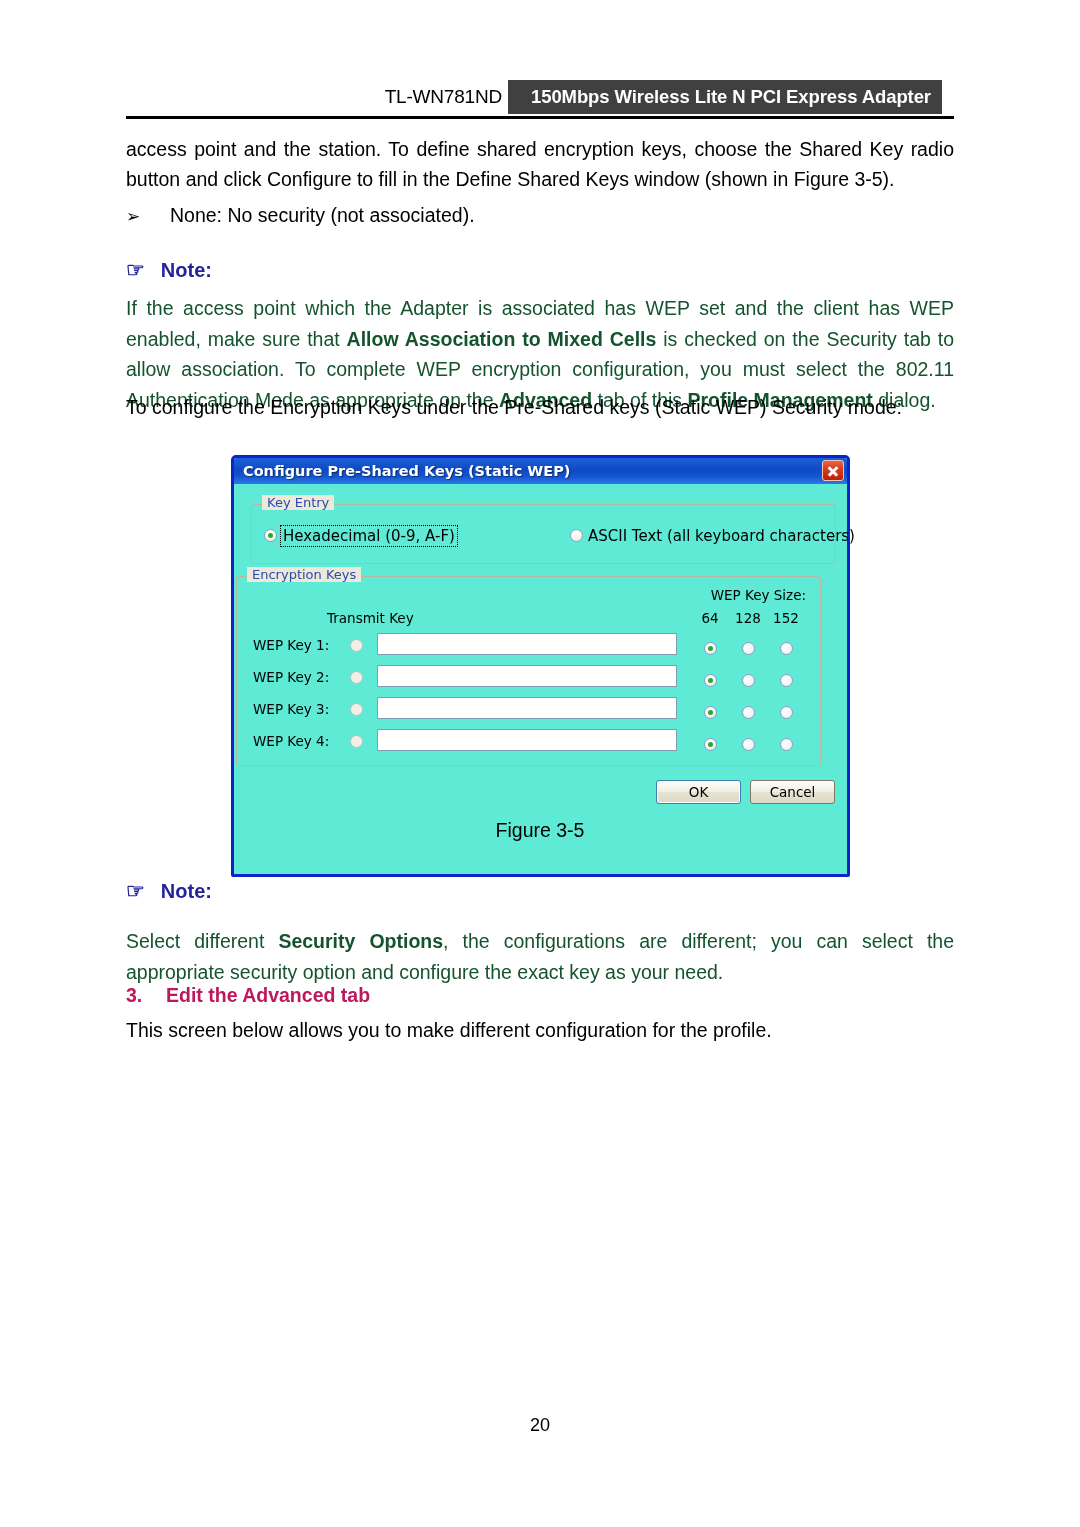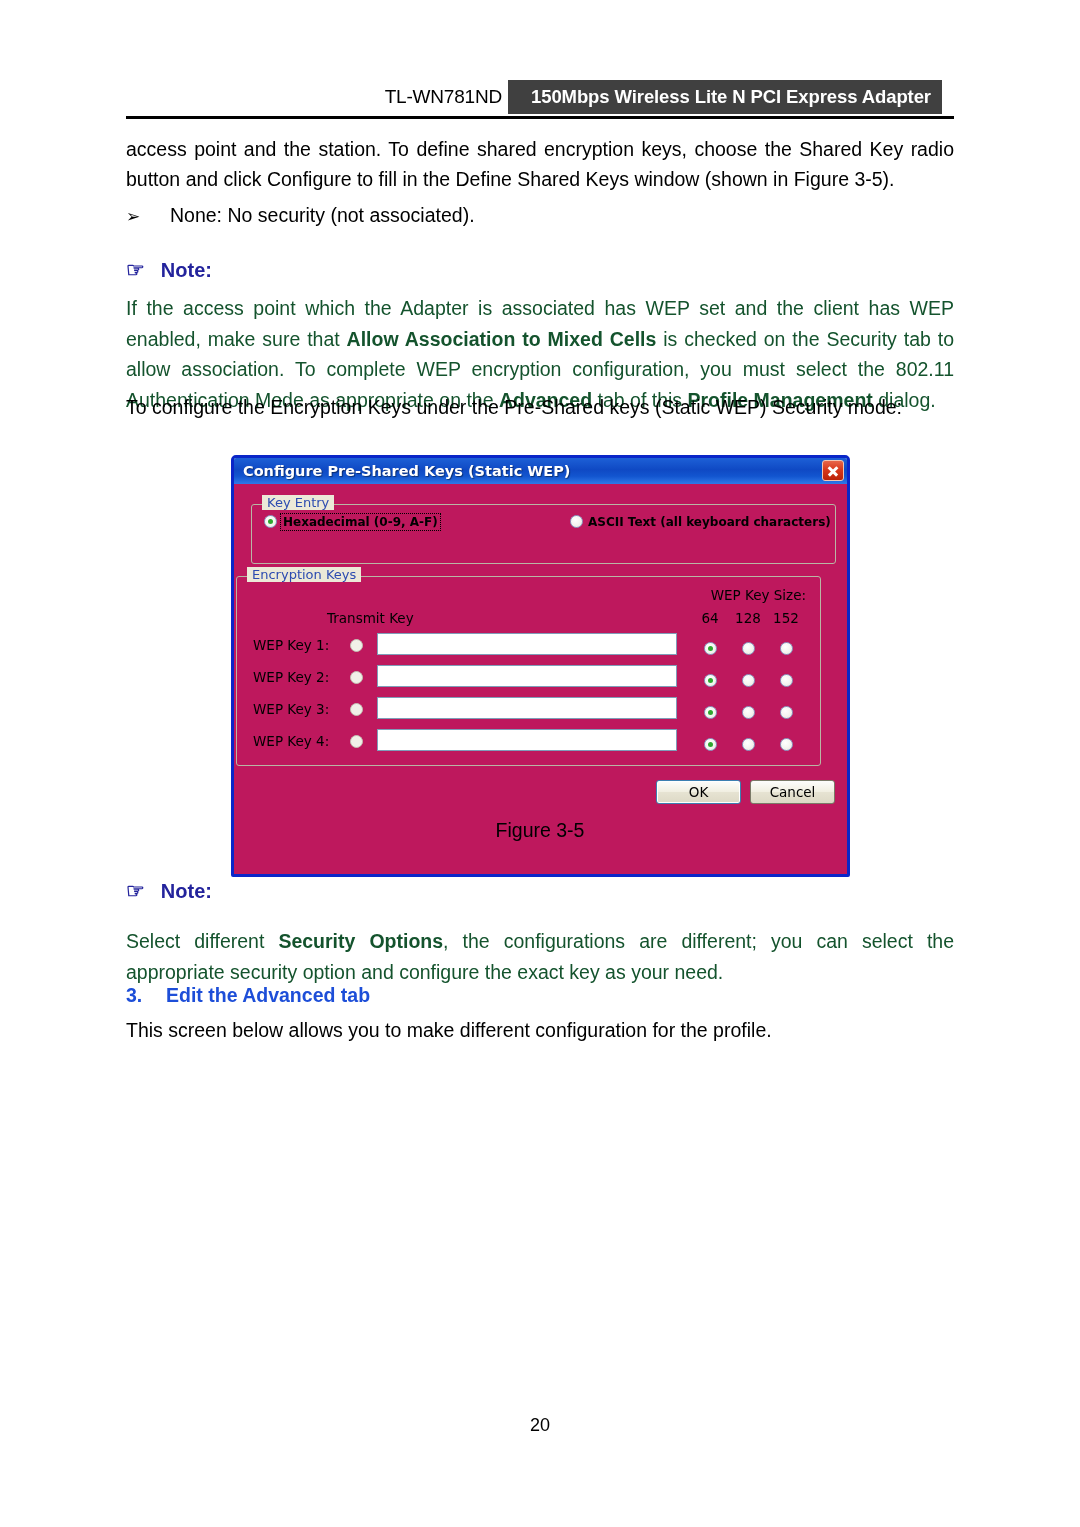--- a/index.html
+++ b/index.html
@@ -137,21 +137,21 @@
   .note-body .b { font-weight: bold; }
 
   
   .section-heading {
     position: absolute;
     left: 126px;
     top: 984px;
     width: 828px;
     font-size: 19.5px;
     font-weight: bold;
-    color: #1d4ed8;
+    color: #be185d;
   }
   .section-heading .num { display: inline-block; width: 40px; }
 
   
   .figure-caption {
     position: absolute;
     left: 126px;
     top: 819px;
     width: 828px;
     text-align: center;
@@ -227,21 +227,21 @@
   }
   .close-btn::before { transform: rotate(45deg); }
   .close-btn::after  { transform: rotate(-45deg); }
 
   .dlg-client {
     position: absolute;
     left: 0;
     top: 26px;
     right: 0;
     bottom: 0;
-    background: #be185d;
+    background: #5eead4;
   }
 
   
   .groupbox {
     position: absolute;
     border: 1px solid #b9b7a4;
     border-radius: 3px;
     box-sizing: border-box;
   }
   .groupbox > .gb-title {
@@ -290,25 +290,24 @@
     background: #2fa62f;
   }
   .radio.dim {
     border-color: #c3c2b4;
     background: #f1f0e8;
     cursor: pointer;
   }
 
   .ke-opt {
     position: absolute;
-    top: 9px;
-    font-size: 12px;
-    color: #000;
-    white-space: nowrap;
-    font-weight: bold;
+    top: 21px;
+    font-size: 15px;
+    color: #000;
+    white-space: nowrap;
   }
   .ke-opt-hex  { left: 12px; }
   .ke-opt-ascii{ left: 318px; }
   .ke-opt .lbl { margin-left: 5px; vertical-align: middle; }
   .ke-opt .lbl.focus {
     outline: 1px dotted #000;
     outline-offset: 1px;
     padding: 0 1px;
   }
 

